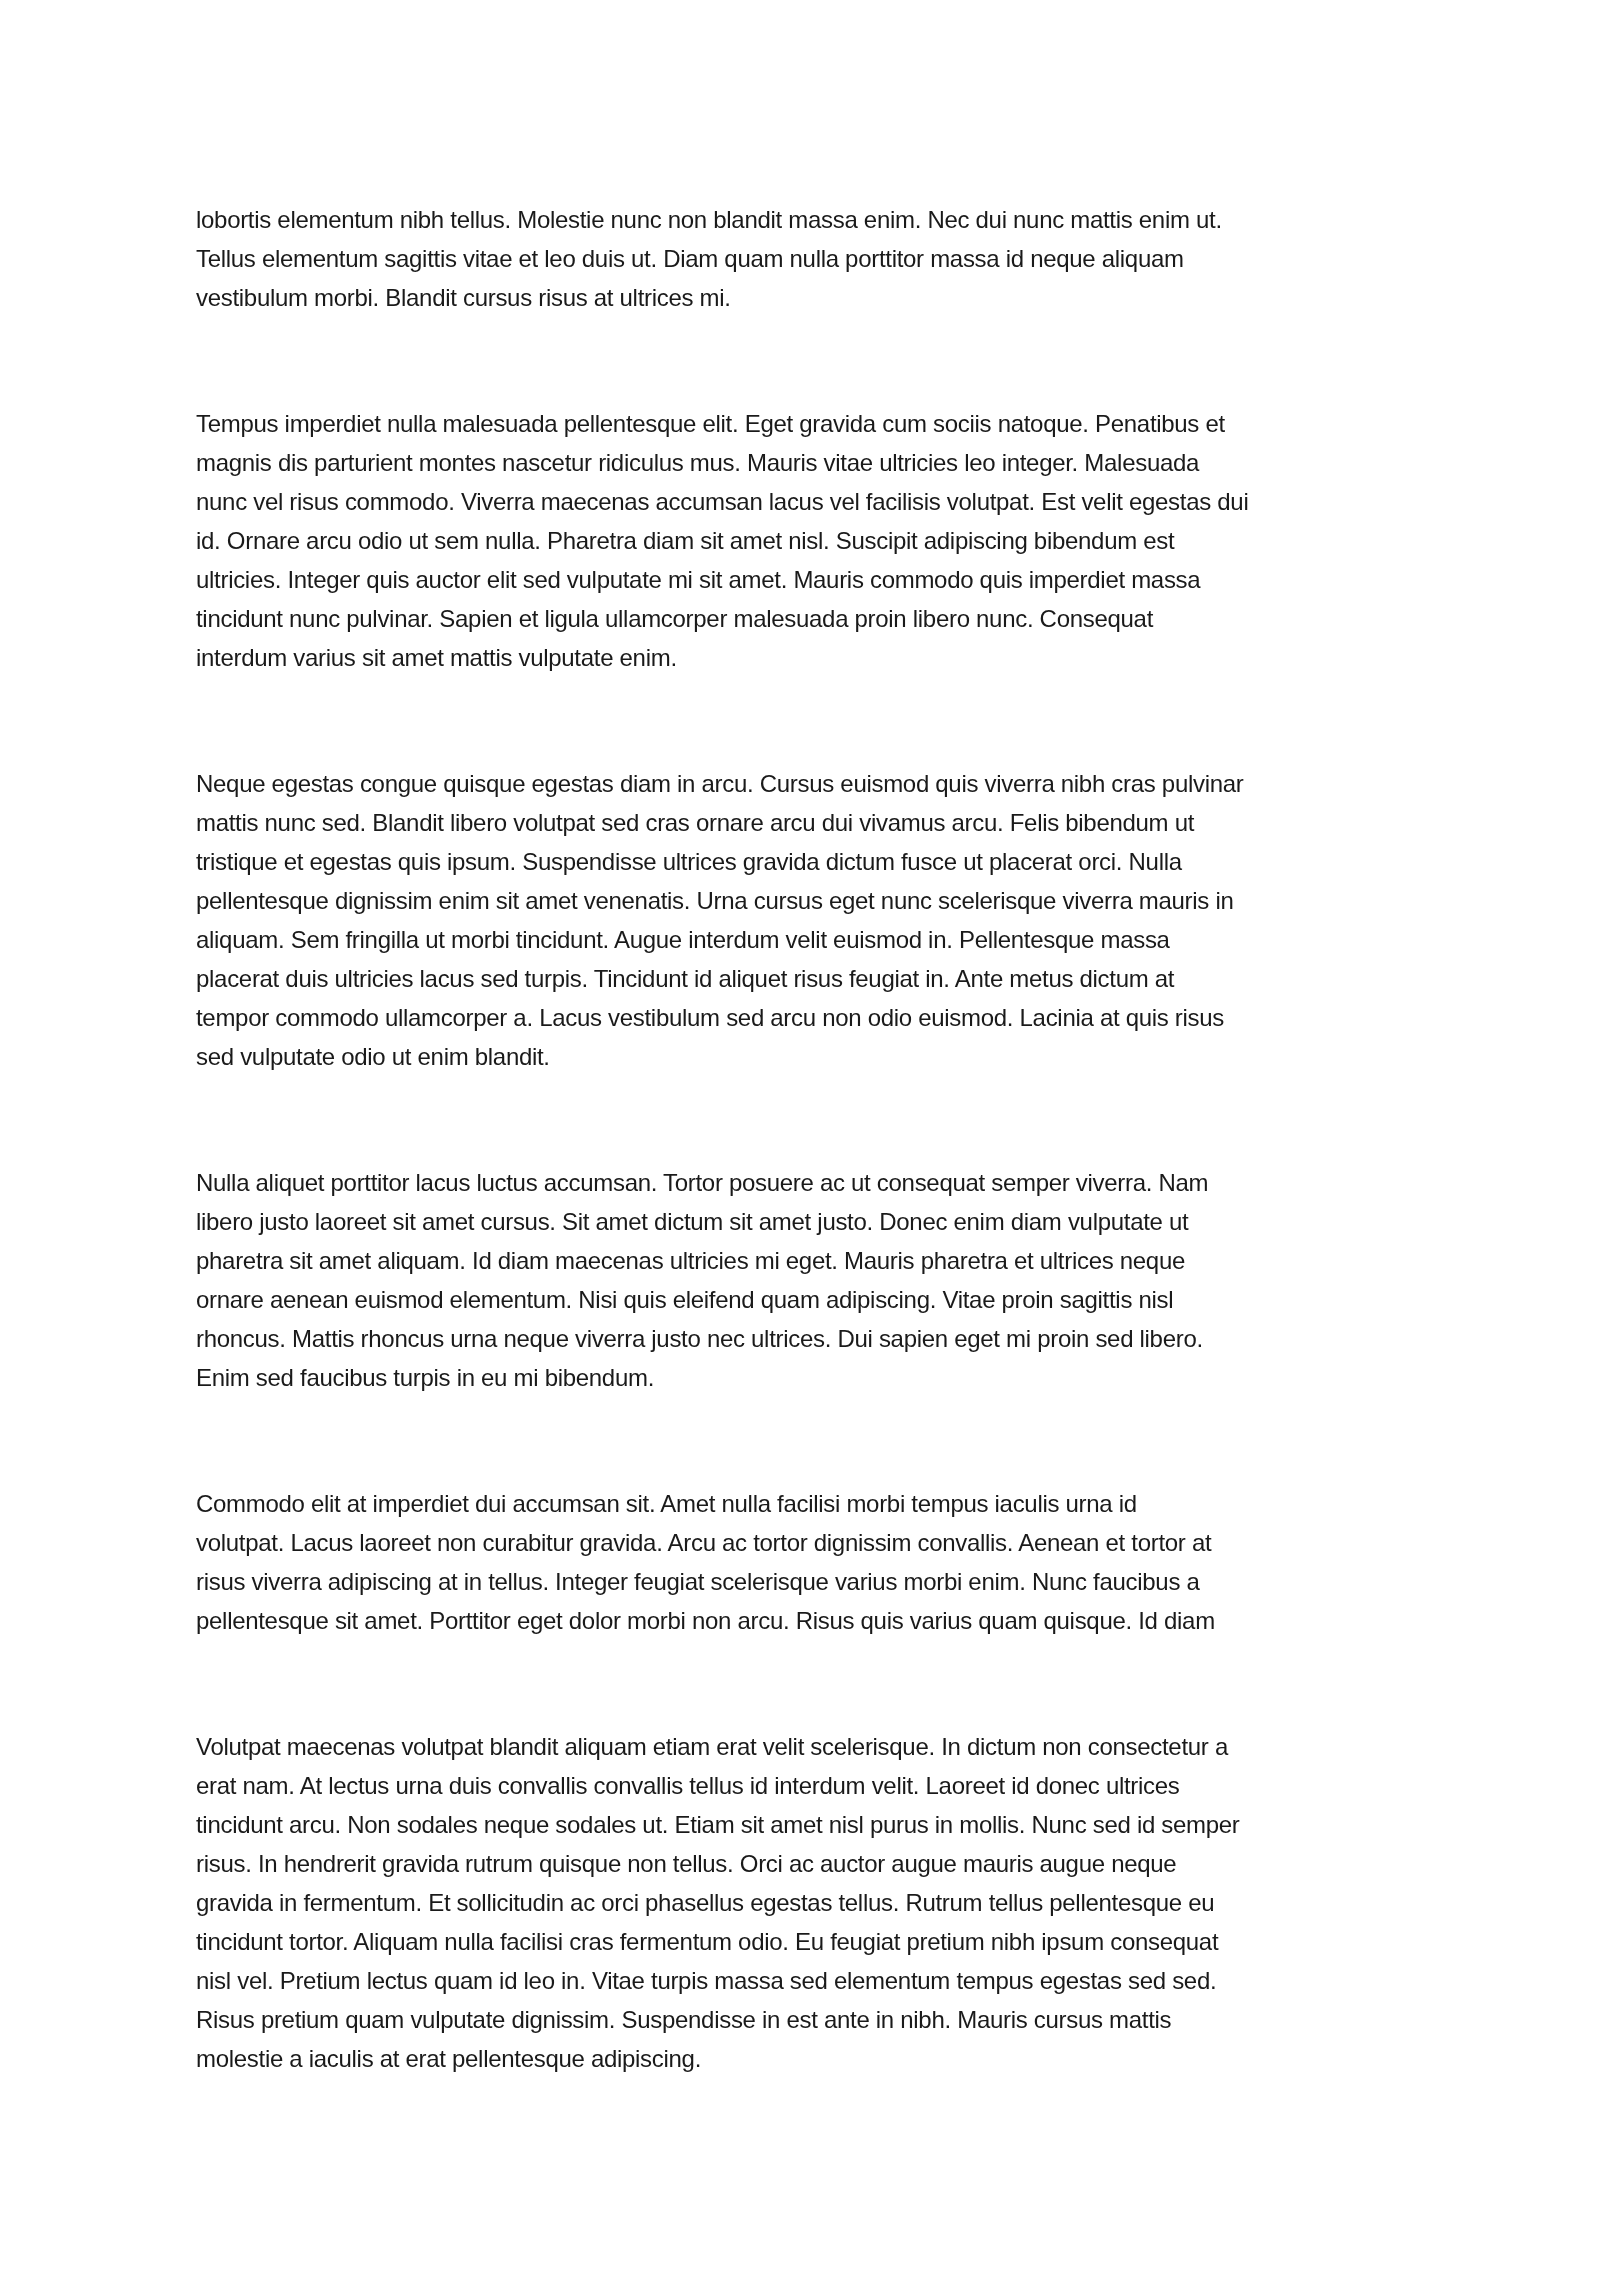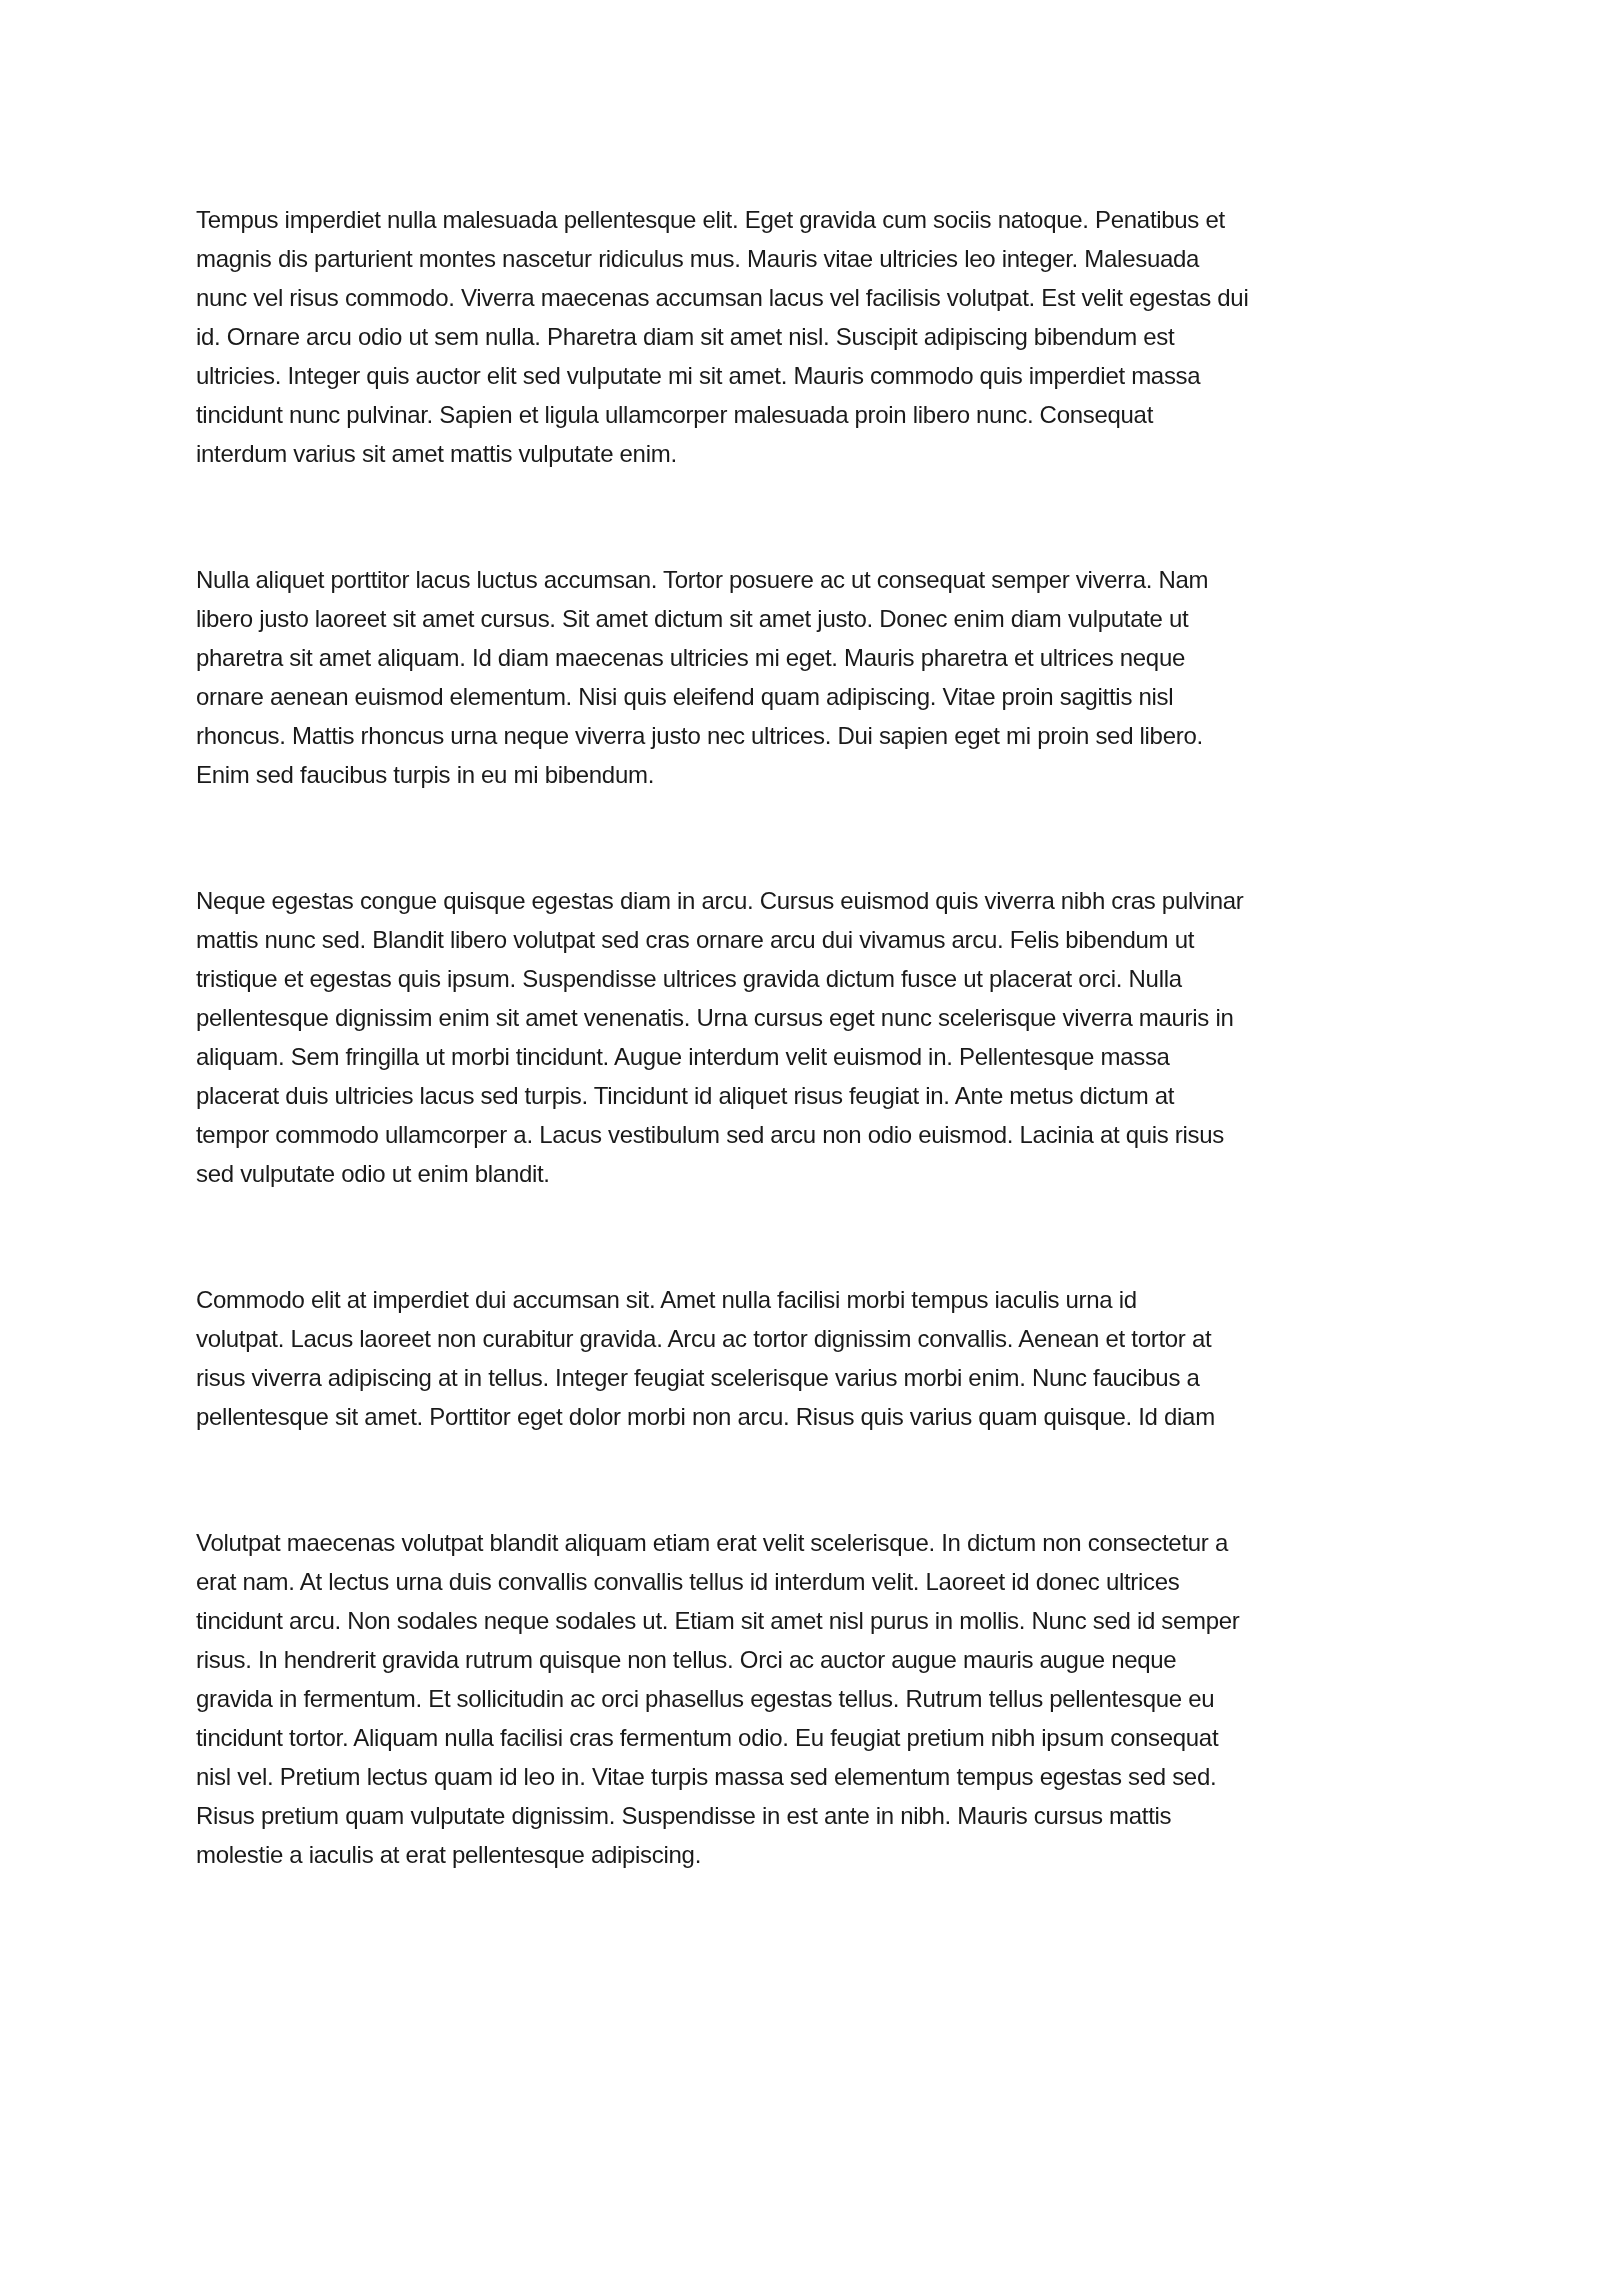--- a/index.html
+++ b/index.html
@@ -24,41 +24,44 @@
     line-height: 39px;
     color: #1a1a1a;
     white-space: pre;          
     text-align: left;
   }
 </style>
 </head>
 <body>
 
 <div class="page">
+  <p>lobortis elementum nibh tellus. Molestie nunc non blandit massa enim. Nec dui nunc mattis enim ut.
+Tellus elementum sagittis vitae et leo duis ut. Diam quam nulla porttitor massa id neque aliquam
+vestibulum morbi. Blandit cursus risus at ultrices mi.</p>
   <p>Tempus imperdiet nulla malesuada pellentesque elit. Eget gravida cum sociis natoque. Penatibus et
 magnis dis parturient montes nascetur ridiculus mus. Mauris vitae ultricies leo integer. Malesuada
 nunc vel risus commodo. Viverra maecenas accumsan lacus vel facilisis volutpat. Est velit egestas dui
 id. Ornare arcu odio ut sem nulla. Pharetra diam sit amet nisl. Suscipit adipiscing bibendum est
 ultricies. Integer quis auctor elit sed vulputate mi sit amet. Mauris commodo quis imperdiet massa
 tincidunt nunc pulvinar. Sapien et ligula ullamcorper malesuada proin libero nunc. Consequat
 interdum varius sit amet mattis vulputate enim.</p>
-  <p>Nulla aliquet porttitor lacus luctus accumsan. Tortor posuere ac ut consequat semper viverra. Nam
-libero justo laoreet sit amet cursus. Sit amet dictum sit amet justo. Donec enim diam vulputate ut
-pharetra sit amet aliquam. Id diam maecenas ultricies mi eget. Mauris pharetra et ultrices neque
-ornare aenean euismod elementum. Nisi quis eleifend quam adipiscing. Vitae proin sagittis nisl
-rhoncus. Mattis rhoncus urna neque viverra justo nec ultrices. Dui sapien eget mi proin sed libero.
-Enim sed faucibus turpis in eu mi bibendum.</p>
   <p>Neque egestas congue quisque egestas diam in arcu. Cursus euismod quis viverra nibh cras pulvinar
 mattis nunc sed. Blandit libero volutpat sed cras ornare arcu dui vivamus arcu. Felis bibendum ut
 tristique et egestas quis ipsum. Suspendisse ultrices gravida dictum fusce ut placerat orci. Nulla
 pellentesque dignissim enim sit amet venenatis. Urna cursus eget nunc scelerisque viverra mauris in
 aliquam. Sem fringilla ut morbi tincidunt. Augue interdum velit euismod in. Pellentesque massa
 placerat duis ultricies lacus sed turpis. Tincidunt id aliquet risus feugiat in. Ante metus dictum at
 tempor commodo ullamcorper a. Lacus vestibulum sed arcu non odio euismod. Lacinia at quis risus
 sed vulputate odio ut enim blandit.</p>
+  <p>Nulla aliquet porttitor lacus luctus accumsan. Tortor posuere ac ut consequat semper viverra. Nam
+libero justo laoreet sit amet cursus. Sit amet dictum sit amet justo. Donec enim diam vulputate ut
+pharetra sit amet aliquam. Id diam maecenas ultricies mi eget. Mauris pharetra et ultrices neque
+ornare aenean euismod elementum. Nisi quis eleifend quam adipiscing. Vitae proin sagittis nisl
+rhoncus. Mattis rhoncus urna neque viverra justo nec ultrices. Dui sapien eget mi proin sed libero.
+Enim sed faucibus turpis in eu mi bibendum.</p>
   <p>Commodo elit at imperdiet dui accumsan sit. Amet nulla facilisi morbi tempus iaculis urna id
 volutpat. Lacus laoreet non curabitur gravida. Arcu ac tortor dignissim convallis. Aenean et tortor at
 risus viverra adipiscing at in tellus. Integer feugiat scelerisque varius morbi enim. Nunc faucibus a
 pellentesque sit amet. Porttitor eget dolor morbi non arcu. Risus quis varius quam quisque. Id diam</p>
   <p>Volutpat maecenas volutpat blandit aliquam etiam erat velit scelerisque. In dictum non consectetur a
 erat nam. At lectus urna duis convallis convallis tellus id interdum velit. Laoreet id donec ultrices
 tincidunt arcu. Non sodales neque sodales ut. Etiam sit amet nisl purus in mollis. Nunc sed id semper
 risus. In hendrerit gravida rutrum quisque non tellus. Orci ac auctor augue mauris augue neque
 gravida in fermentum. Et sollicitudin ac orci phasellus egestas tellus. Rutrum tellus pellentesque eu
 tincidunt tortor. Aliquam nulla facilisi cras fermentum odio. Eu feugiat pretium nibh ipsum consequat

